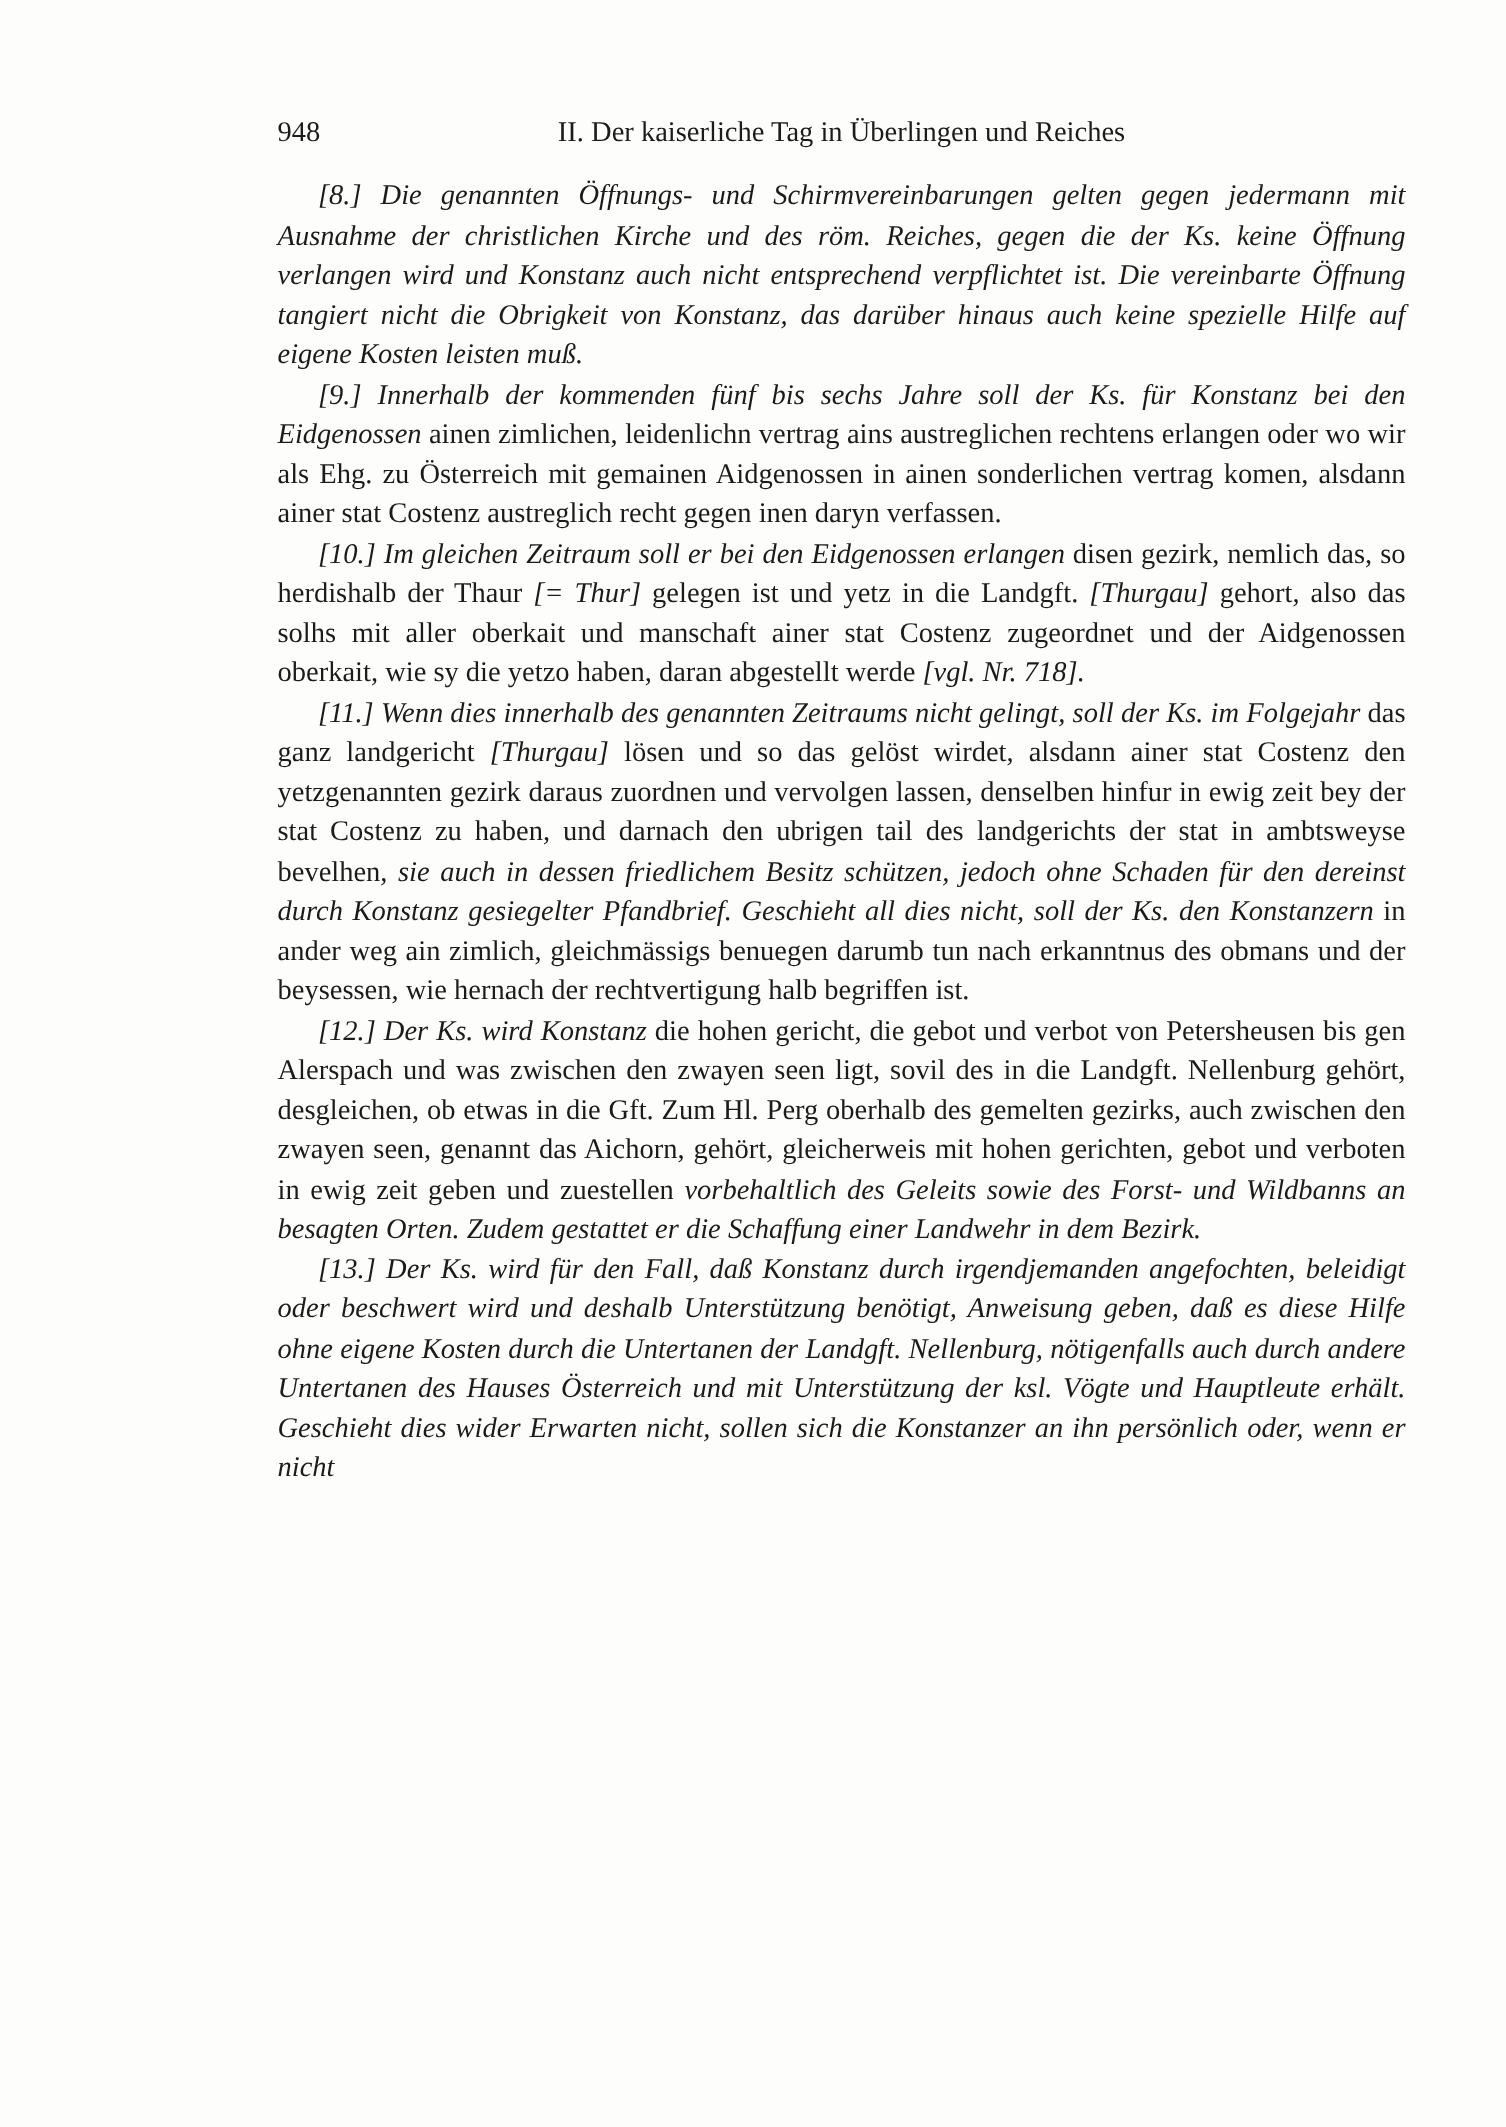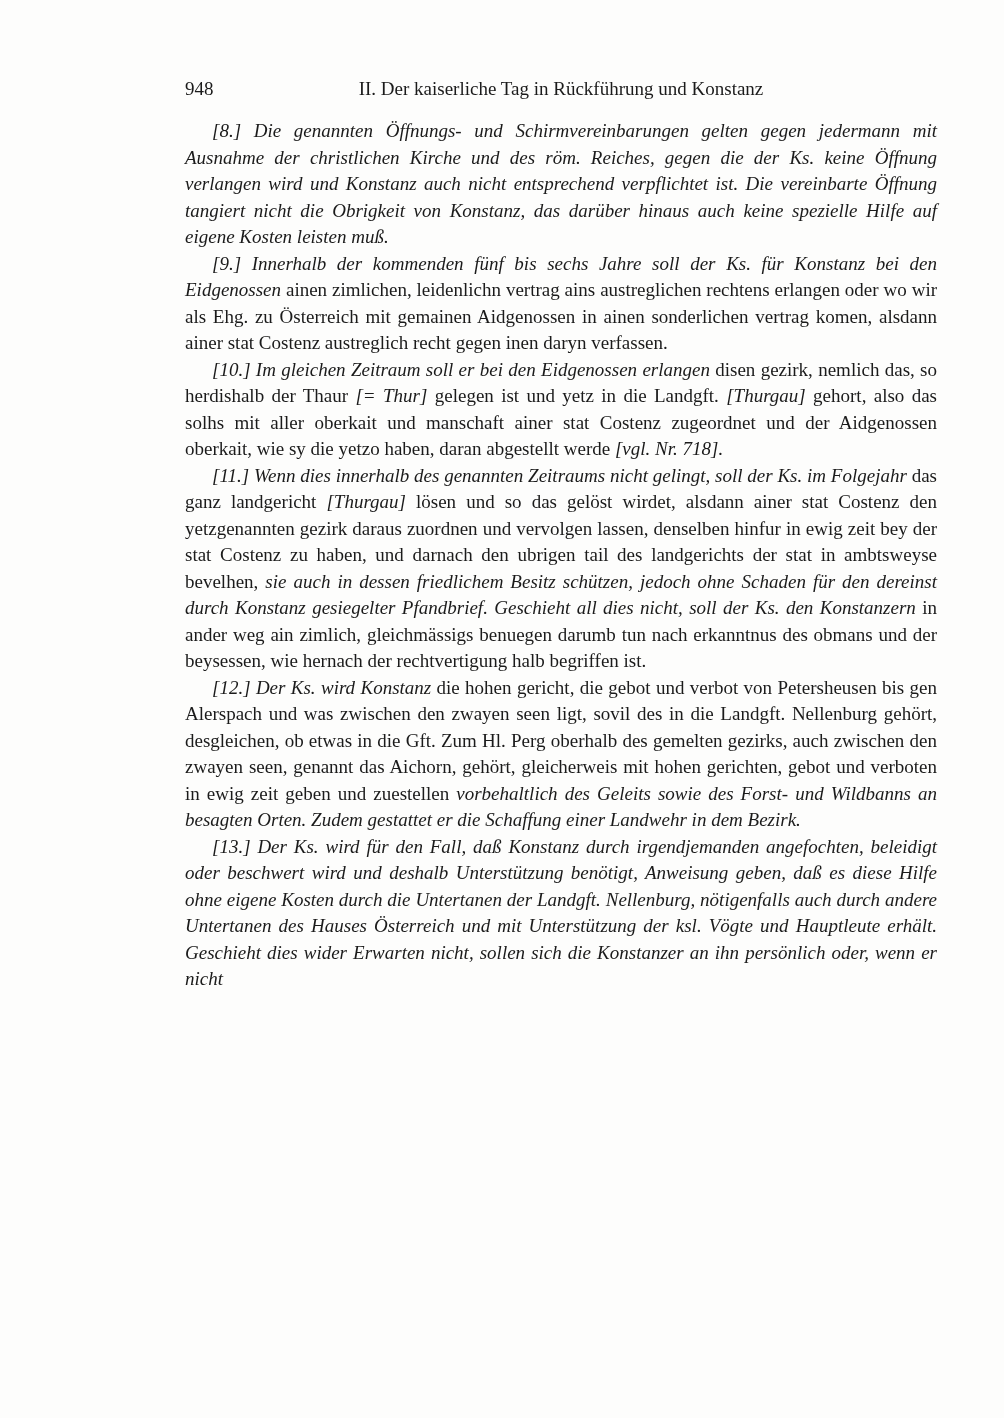--- a/index.html
+++ b/index.html
@@ -61,21 +61,21 @@
   }
 </style>
 </head>
 <body>
 
 <div class="page">
   <div class="text-block">
 
     <div class="running-header">
       <span class="pagenum">948</span>
-      <span class="runtitle">II. Der kaiserliche Tag in Rückführung und Konstanz</span>
+      <span class="runtitle">II. Der kaiserliche Tag in Überlingen und Reiches</span>
     </div>
 
     <div class="body-text" lang="de">
 
 
       <p class="indent"><span class="it">[8.] Die genannten Öffnungs- und Schirmvereinbarungen gelten gegen jedermann mit Ausnahme der christlichen Kirche und des röm. Reiches, gegen die der Ks. keine Öffnung verlangen wird und Konstanz auch nicht entsprechend verpflichtet ist. Die vereinbarte Öffnung tangiert nicht die Obrigkeit von Konstanz, das darüber hinaus auch keine spezielle Hilfe auf eigene Kosten leisten muß.</span></p>
 
       <p class="indent"><span class="it">[9.] Innerhalb der kommenden fünf bis sechs Jahre soll der Ks. für Konstanz bei den Eidgenossen </span><span class="rm">ainen zimlichen, leidenlichn vertrag ains austreglichen rechtens erlangen oder wo wir als Ehg. zu Österreich mit gemainen Aidgenossen in ainen sonderlichen vertrag komen, alsdann ainer stat Costenz austreglich recht gegen inen daryn verfassen.</span></p>
 
       <p class="indent"><span class="it">[10.] Im gleichen Zeitraum soll er bei den Eidgenossen erlangen </span><span class="rm">disen gezirk, nemlich das, so herdishalb der Thaur </span><span class="it">[= Thur] </span><span class="rm">gelegen ist und yetz in die Landgft. </span><span class="it">[Thurgau] </span><span class="rm">gehort, also das solhs mit aller oberkait und manschaft ainer stat Costenz zugeordnet und der Aidgenossen oberkait, wie sy die yetzo haben, daran abgestellt werde </span><span class="it">[vgl. Nr. 718].</span></p>

